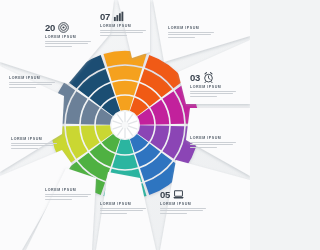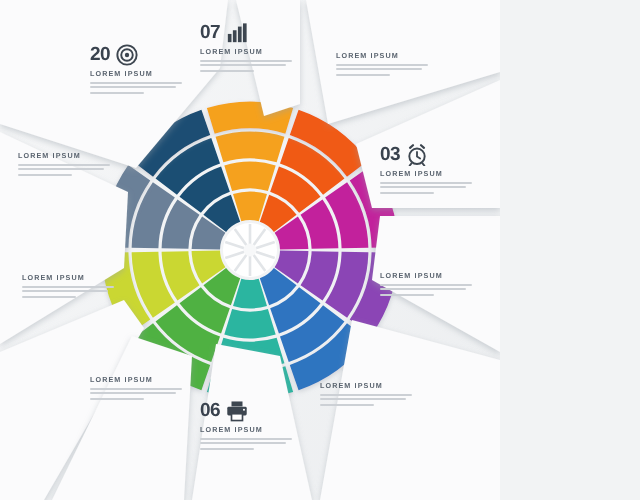--- a/index.html
+++ b/index.html
@@ -224,39 +224,37 @@
     </div>
     <div class="label left" style="left: 190px; top: 134px;">
       <div class="lab-title">LOREM IPSUM</div>
       <div class="lab-body">
         <div class="lab-line w1"></div>
         <div class="lab-line w2"></div>
         <div class="lab-line w3"></div>
       </div>
     </div>
     <div class="label left" style="left: 160px; top: 189px;">
-      <div class="lab-title">LOREM IPSUM</div>
-      <div class="lab-body">
-        <div class="lab-line w1"></div>
-        <div class="lab-line w2"></div>
-        <div class="lab-line w3"></div>
-      </div>
-    </div>
-    <div class="label left" style="left: 100px; top: 200px;">
       <div class="lab-head">
-        <span class="lab-num">06</span>
+        <span class="lab-num">05</span>
         <span class="lab-icon">
           <svg viewBox="0 0 24 24" width="11" height="11">
-            <rect x="6" y="1.6" width="12" height="5.4" fill="#3d4650"></rect>
-            <rect x="1.4" y="7.4" width="21.2" height="9.4" rx="1.6" fill="#3d4650"></rect>
-            <rect x="6" y="15" width="12" height="7.4" fill="#ffffff" stroke="#3d4650" stroke-width="1.8"></rect>
-            <circle cx="19.6" cy="10.6" r="1.15" fill="#ffffff"></circle>
+            <rect x="3.4" y="4" width="17.2" height="11.6" rx="1.3" fill="none" stroke="#3d4650" stroke-width="2.2"></rect>
+            <path d="M0.8 17.6 H23.2 L21.6 20.6 H2.4 Z" fill="#3d4650"></path>
           </svg>
         </span>
       </div>
+      <div class="lab-title">LOREM IPSUM</div>
+      <div class="lab-body">
+        <div class="lab-line w1"></div>
+        <div class="lab-line w2"></div>
+        <div class="lab-line w3"></div>
+      </div>
+    </div>
+    <div class="label left" style="left: 100px; top: 200px;">
       <div class="lab-title">LOREM IPSUM</div>
       <div class="lab-body">
         <div class="lab-line w1"></div>
         <div class="lab-line w2"></div>
         <div class="lab-line w3"></div>
       </div>
     </div>
     <div class="label left" style="left: 45px; top: 186px;">
       <div class="lab-title">LOREM IPSUM</div>
       <div class="lab-body">

